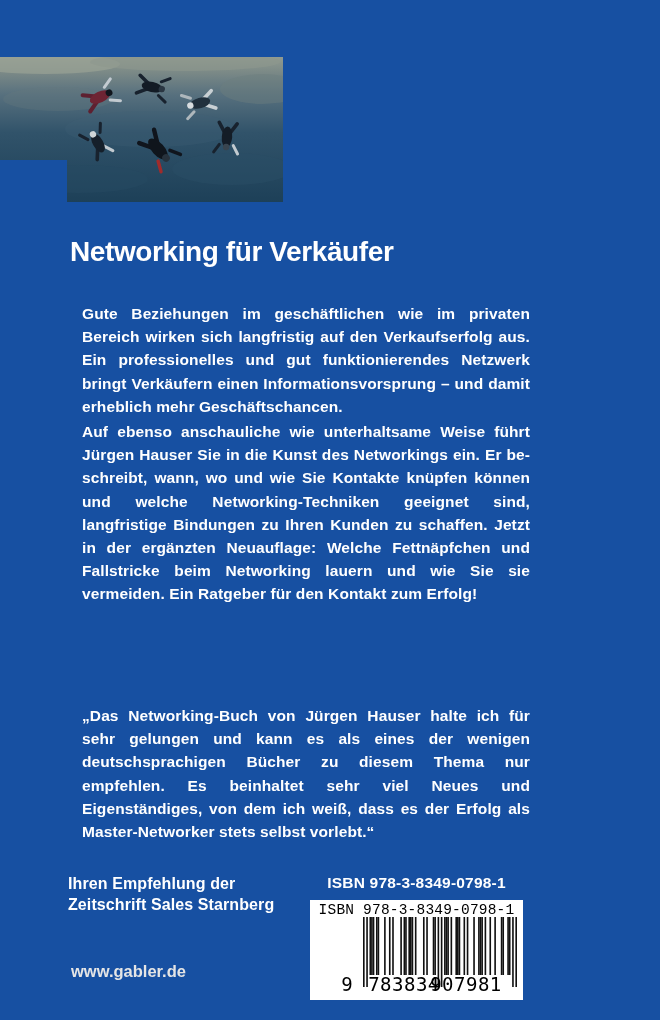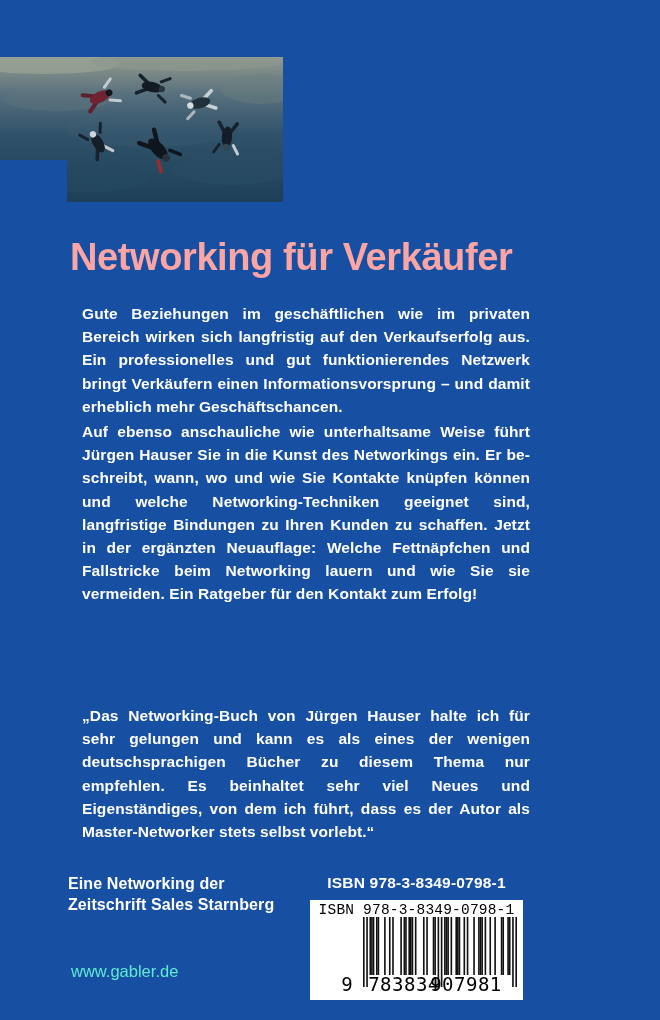--- a/index.html
+++ b/index.html
@@ -8,21 +8,21 @@
     background:#1750a2;
     font-family:"Liberation Sans", sans-serif;
     -webkit-font-smoothing:antialiased;
   }
   .photo{position:absolute;left:0;top:57px;width:283px;height:145px;}
   .photo svg{display:block;width:100%;height:100%;}
   .photo-notch{position:absolute;left:0;top:160px;width:67px;height:43px;background:#1750a2;}
 
   .title{
     position:absolute;left:70px;top:236px;width:520px;margin:0;
-    color:#fca5a5;font-size:38px;font-weight:700;letter-spacing:-0.4px;
+    color:#ffffff;font-size:28px;font-weight:700;letter-spacing:-0.4px;
   }
   .para{
     position:absolute;left:70px;width:448px;margin:12px;
     color:#ffffff;font-size:15.5px;font-weight:700;line-height:23.2px;
     text-align:justify;hyphens:manual;letter-spacing:0.1px;
   }
   .p1{top:290px;}
   .p2{top:408px;}
   .p3{top:593px;}
   .quote{top:692px;}
@@ -30,21 +30,21 @@
     position:absolute;left:70px;top:805px;width:448px;
     color:#ffffff;font-size:16.5px;font-weight:400;line-height:20.8px;
     text-align:right;letter-spacing:0.2px;
   }
   .rec{
     position:absolute;left:68px;top:874px;
     color:#ffffff;font-size:16px;font-weight:700;line-height:20.5px;letter-spacing:0.1px;
   }
   .site{
     position:absolute;left:71px;top:962px;
-    color:#5eead4;font-size:16.5px;font-weight:400;
+    color:#e5e5e5;font-size:16.5px;font-weight:700;
   }
   .isbn-head{
     position:absolute;left:310px;top:874px;width:213px;
     color:#ffffff;font-size:15.5px;font-weight:700;text-align:center;letter-spacing:0.2px;
   }
   .barcode-box{
     position:absolute;left:310px;top:900px;width:213px;height:100px;
     background:#ffffff;
   }
   .bc-isbn{
@@ -148,25 +148,25 @@
         </g>
       </g>
     </svg>
   </div>
   <div class="photo-notch"></div>
 
   <h1 class="title">Networking für Verkäufer</h1>
 
   <p class="para p1">Gute Beziehungen im geschäftlichen wie im privaten Bereich wirken sich langfristig auf den Verkaufserfolg aus. Ein profes­sionelles und gut funktionierendes Netzwerk bringt Verkäu­fern einen Informationsvorsprung – und damit erheblich mehr Geschäftschancen.</p>
   <p class="para p2">Auf ebenso anschauliche wie unterhaltsame Weise führt Jürgen Hauser Sie in die Kunst des Networkings ein. Er be­schreibt, wann, wo und wie Sie Kontakte knüpfen können und welche Networking-Techniken geeignet sind, langfristige Bindungen zu Ihren Kunden zu schaffen. Jetzt in der ergänzten Neuauflage: Welche Fettnäpfchen und Fallstricke beim Networking lauern und wie Sie sie vermeiden. Ein Ratgeber für den Kontakt zum Erfolg!</p>
-  <p class="para quote">„Das Networking-Buch von Jürgen Hauser halte ich für sehr gelungen und kann es als eines der wenigen deutschsprachi­gen Bücher zu diesem Thema nur empfehlen. Es beinhaltet sehr viel Neues und Eigenständiges, von dem ich führt, dass es der Autor als Master-Networker stets selbst vorlebt.“</p>
+  <p class="para quote">„Das Networking-Buch von Jürgen Hauser halte ich für sehr gelungen und kann es als eines der wenigen deutschsprachi­gen Bücher zu diesem Thema nur empfehlen. Es beinhaltet sehr viel Neues und Eigenständiges, von dem ich weiß, dass es der Erfolg als Master-Networker stets selbst vorlebt.“</p>
 
 
   <div class="rec">
-    <div>Eine Networking der</div>
+    <div>Ihren Empfehlung der</div>
     <div>Zeitschrift Sales Starnberg</div>
   </div>
 
   <div class="site">www.gabler.de</div>
 
   <div class="isbn-head">ISBN 978-3-8349-0798-1</div>
 
   <div class="barcode-box">
     <div class="bc-isbn">ISBN 978-3-8349-0798-1</div>
     <svg id="barcode-svg" class="bc-bars" viewBox="0 0 95 72" preserveAspectRatio="none">

